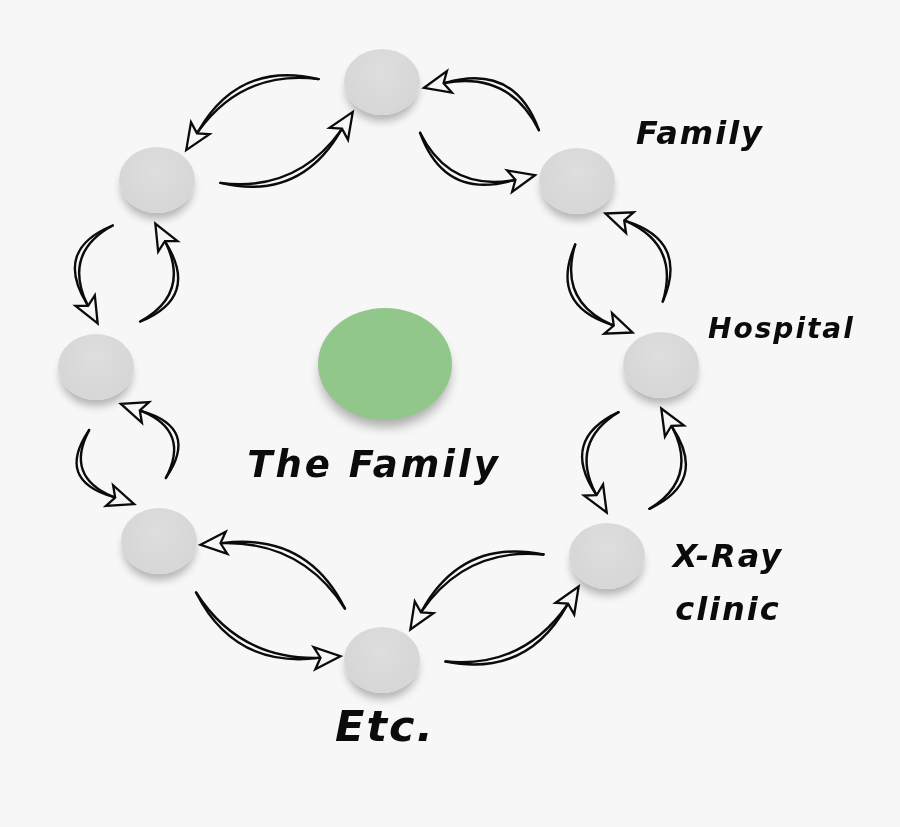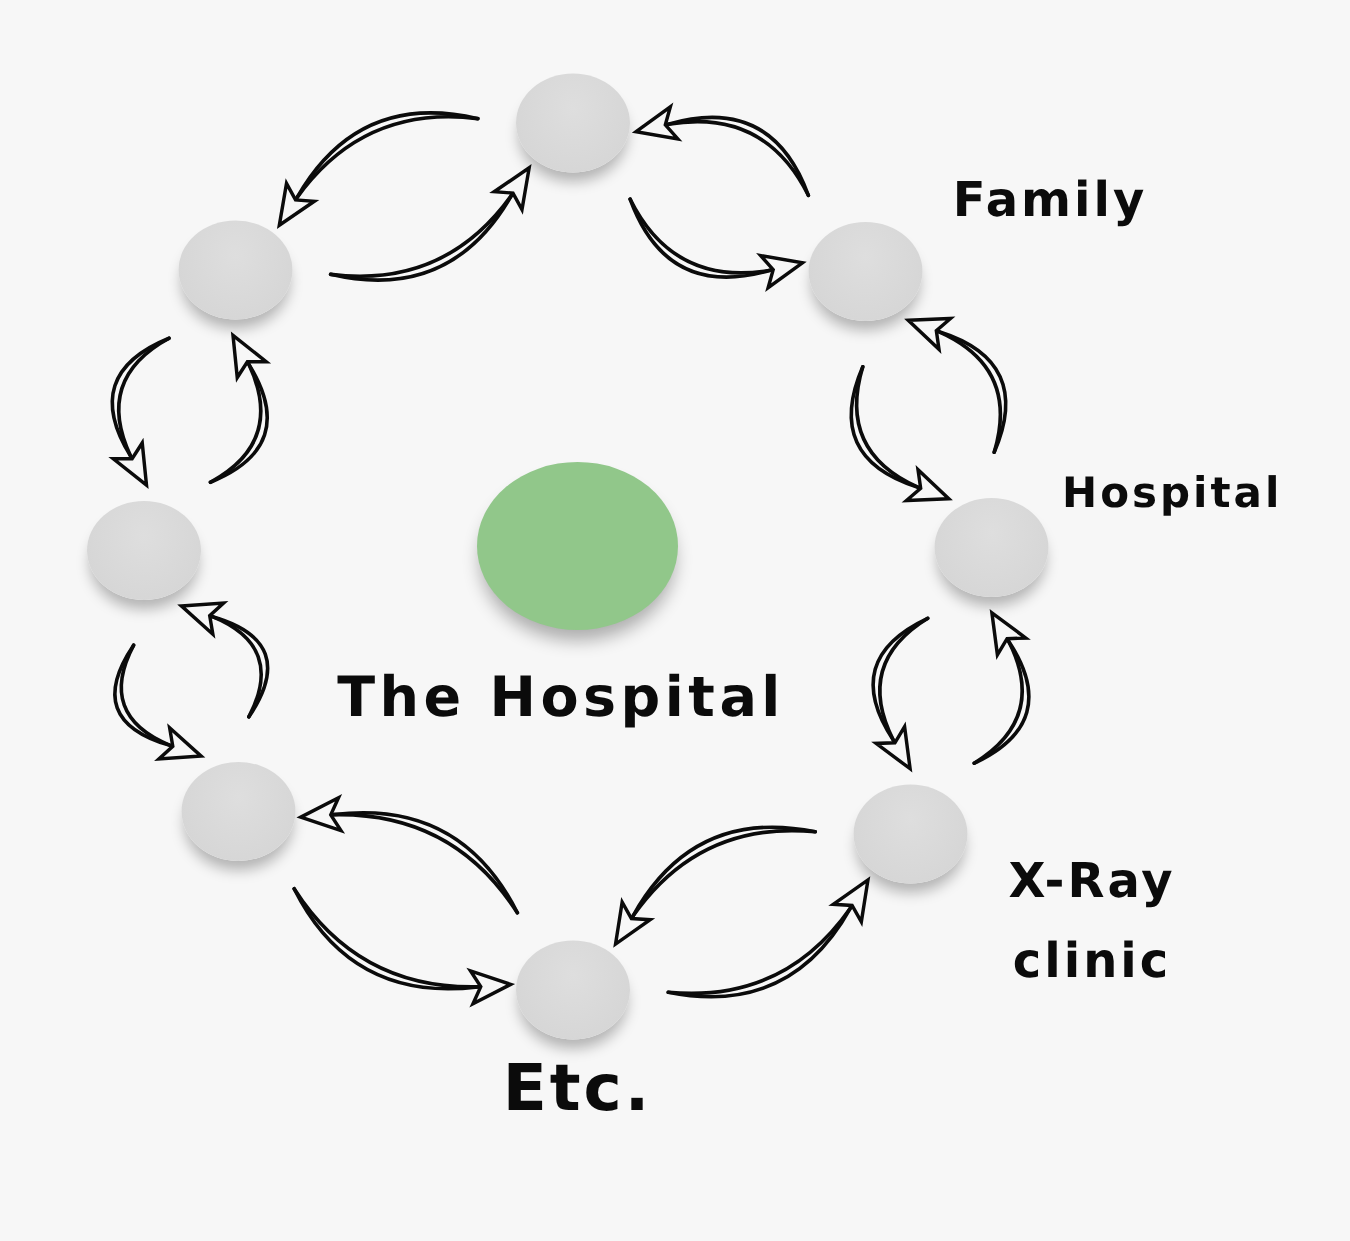--- a/index.html
+++ b/index.html
@@ -7,41 +7,41 @@
     --node:#d9d9d9;
     --green:#91c78a;
     --ink:#0b0b0b;
   }
   html,body{margin:0;padding:0;}
   body{
     width:900px;height:827px;background:var(--bg);
     font-family:"DejaVu Sans","Liberation Sans",sans-serif;
     overflow:hidden;
   }
-  .canvas{position:relative;width:900px;height:622px;background:var(--bg);}
+  .canvas{position:relative;width:900px;height:622px;background:var(--bg);font-style:italic;}
   .arrow-layer{position:absolute;left:0;top:0;width:900px;height:827px;}
   .node{
     position:absolute;width:76px;height:66px;border-radius:50%;
     background:radial-gradient(ellipse at 50% 35%, #dedede 0%, #d6d6d6 75%, #d2d2d2 100%);
     box-shadow:0 8px 9px -2px rgba(0,0,0,0.28);
   }
   .node-center{
     position:absolute;width:134px;height:112px;border-radius:50%;
     background:var(--green);
     box-shadow:0 9px 11px -2px rgba(0,0,0,0.30);
   }
   .lbl{
     position:absolute;color:var(--ink);font-weight:bold;
     letter-spacing:2px;white-space:nowrap;
   }
   .lbl-family{left:700px;top:110px;transform:translateX(-50%);
     font-size:32px;line-height:46px;text-align:center;}
   .lbl-hospital{left:708px;top:312px;font-size:28px;}
   .lbl-xray{left:728px;top:530px;transform:translateX(-50%);
-    font-size:32px;line-height:53px;text-align:center;margin-top:31px;}
+    font-size:32px;line-height:53px;text-align:center;}
   .lbl-etc{left:385px;top:701px;transform:translateX(-50%);font-size:43px;}
   .lbl-patient{left:374px;top:443px;transform:translateX(-50%);
     font-size:37px;letter-spacing:3px;}
 </style>
 </head>
 <body>
 
 <div class="canvas">
 
   <svg id="arrow-svg" class="arrow-layer" viewBox="0 0 900 827" xmlns="http://www.w3.org/2000/svg">
@@ -140,14 +140,14 @@
 
   <div class="lbl lbl-family">
     <div>Family</div>
   </div>
   <div class="lbl lbl-hospital">Hospital</div>
   <div class="lbl lbl-xray">
     <div>X-Ray</div>
     <div>clinic</div>
   </div>
   <div class="lbl lbl-etc">Etc.</div>
-  <div class="lbl lbl-patient">The Hospital</div>
+  <div class="lbl lbl-patient">The Family</div>
 </div>
 
 </body></html>

